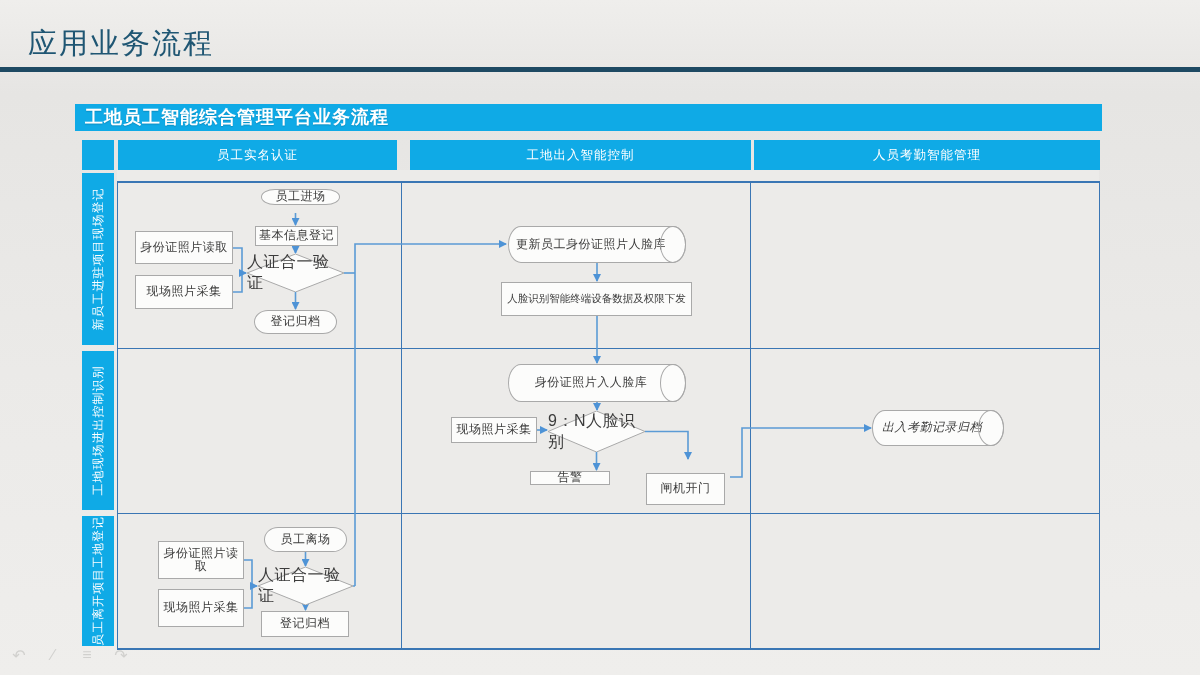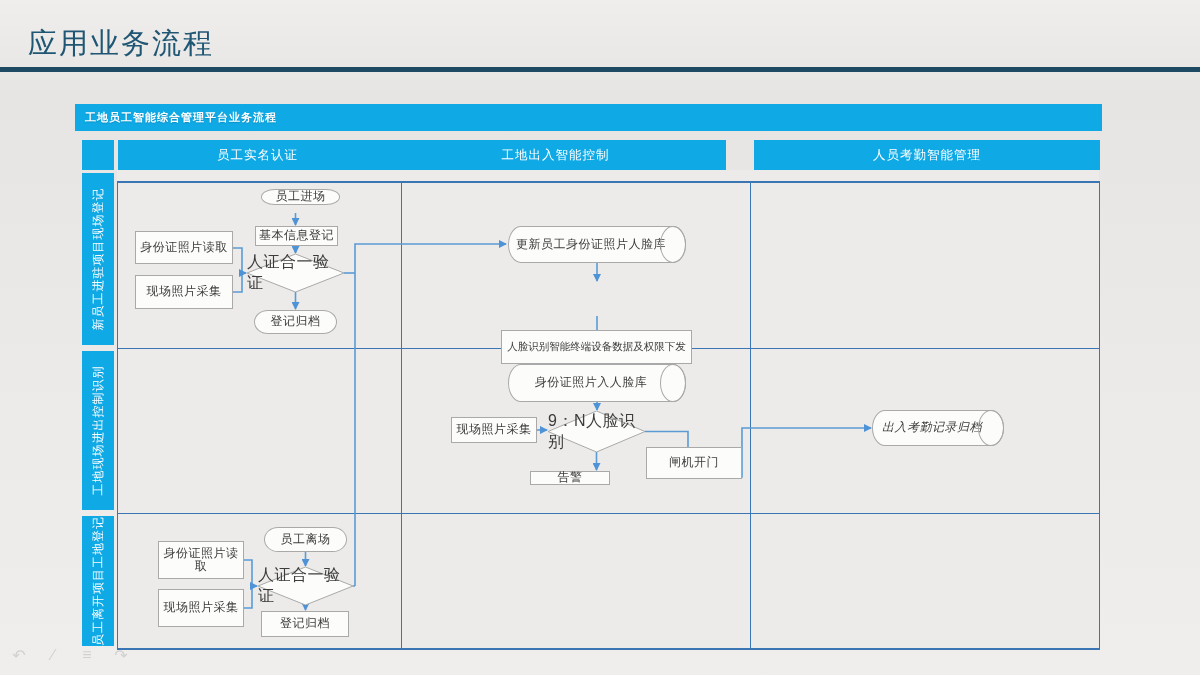--- a/index.html
+++ b/index.html
@@ -11,21 +11,21 @@
   .page-title{
     position:absolute;left:28px;top:24px;font-size:29px;letter-spacing:2px;
     color:#1f5673;font-weight:400;
   }
   .title-rule{position:absolute;left:0;top:67px;width:1200px;height:5px;background:#1e4a63;}
 
   
   .bar{position:absolute;background:#0faae6;}
   .diagram-title{
     left:75px;top:104px;width:1027px;height:27px;line-height:27px;
-    color:#fff;font-size:11px;font-weight:bold;padding-left:10px;box-sizing:border-box;
+    color:#fff;font-size:18px;font-weight:bold;padding-left:10px;box-sizing:border-box;
     letter-spacing:1px;text-shadow:0 1px 1px rgba(0,60,90,.25);
   }
   .col-head{height:30px;line-height:30px;top:140px;text-align:center;color:#fff;font-size:12.5px;letter-spacing:1px;}
   .spacer-head{left:82px;top:140px;width:32px;height:30px;}
   .vlabel{
     position:absolute;transform-origin:0 0;transform:rotate(-90deg);
     background:#0faae6;color:#fff;font-size:12px;letter-spacing:1px;
     height:32px;line-height:32px;text-align:center;
   }
   .body-bg{position:absolute;left:117px;top:170px;width:982px;height:479px;background:#ecebe9;}
@@ -61,21 +61,21 @@
 <body>
 
 <div class="slide">
 
   <div class="page-title">应用业务流程</div>
   <div class="title-rule"></div>
 
   <div class="bar diagram-title">工地员工智能综合管理平台业务流程</div>
   <div class="bar spacer-head"></div>
   <div class="bar col-head" style="left:118px;width:279px;">员工实名认证</div>
-  <div class="bar col-head" style="left:385px;width:341px;text-align:center;">工地出入智能控制</div>
+  <div class="bar col-head" style="left:410px;width:341px;text-align:center;">工地出入智能控制</div>
   <div class="bar col-head" style="left:754px;width:346px;">人员考勤智能管理</div>
 
   <div class="body-bg"></div>
 
   <div class="tline" style="left:116.5px;top:181px;width:983px;height:1.5px;"></div>
   <div class="tline" style="left:116.5px;top:181px;width:1.5px;height:468px;"></div>
   <div class="tline" style="left:400.5px;top:181px;width:1.5px;height:468px;"></div>
   <div class="tline" style="left:749.5px;top:181px;width:1.5px;height:468px;"></div>
   <div class="tline" style="left:1098.5px;top:181px;width:1.5px;height:468px;"></div>
   <div class="tline" style="left:116.5px;top:347.5px;width:983px;height:1.5px;"></div>
@@ -130,40 +130,40 @@
         <polygon points="50,0 100,20 50,40 0,20"></polygon>
       </svg>
     <span>人证合一验证</span>
   </div>
   <div class="node pill" style="left:254px;top:310px;width:83px;height:24px;">
       <span>登记归档</span>
     </div>
   <div class="node cyl" style="left:508px;top:226px;width:178px;height:37px;">
       <span>更新员工身份证照片人脸库</span>
     </div>
-  <div class="node small" style="left:501px;top:282px;width:191px;height:34px;margin-top:48px;">
+  <div class="node small" style="left:501px;top:282px;width:191px;height:34px;">
       <span>人脸识别智能终端设备数据及权限下发</span>
     </div>
 
   <div class="node cyl" style="left:508px;top:364px;width:178px;height:38px;">
       <span>身份证照片入人脸库</span>
     </div>
   <div class="node" style="left:451px;top:417px;width:86px;height:26px;">
       <span>现场照片采集</span>
     </div>
   <div class="diamond" style="left:548px;top:411px;width:97px;height:41px;">
     <svg viewBox="0 0 100 40" preserveAspectRatio="none">
         <polygon points="50,0 100,20 50,40 0,20"></polygon>
       </svg>
     <span>9：N人脸识别</span>
   </div>
   <div class="node" style="left:530px;top:471px;width:80px;height:14px;">
       <span>告警</span>
     </div>
-  <div class="node" style="left:646px;top:447px;width:96px;height:32px;">
+  <div class="node" style="left:646px;top:473px;width:79px;height:32px;">
       <span>闸机开门</span>
     </div>
   <div class="node cyl" style="left:872px;top:410px;width:132px;height:36px;font-style:italic;">
       <span>出入考勤记录归档</span>
     </div>
 
   <div class="node pill" style="left:264px;top:527px;width:83px;height:25px;">
       <span>员工离场</span>
     </div>
   <div class="node" style="left:158px;top:541px;width:86px;height:38px;">

